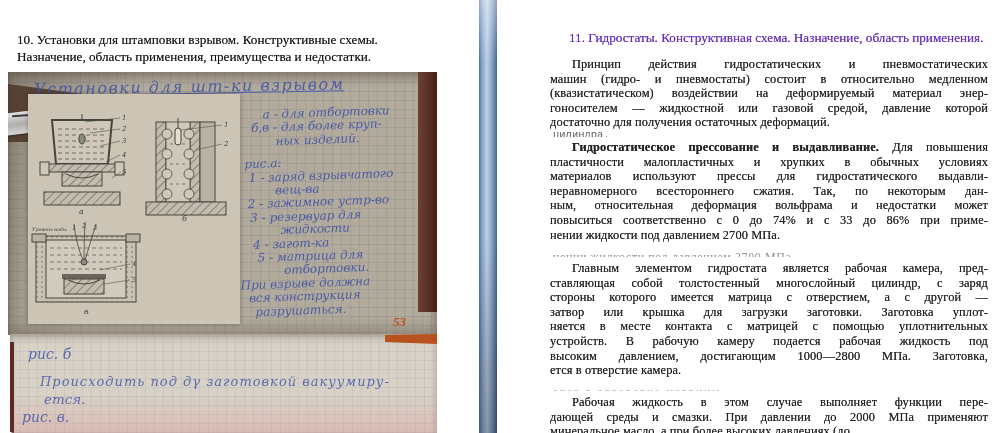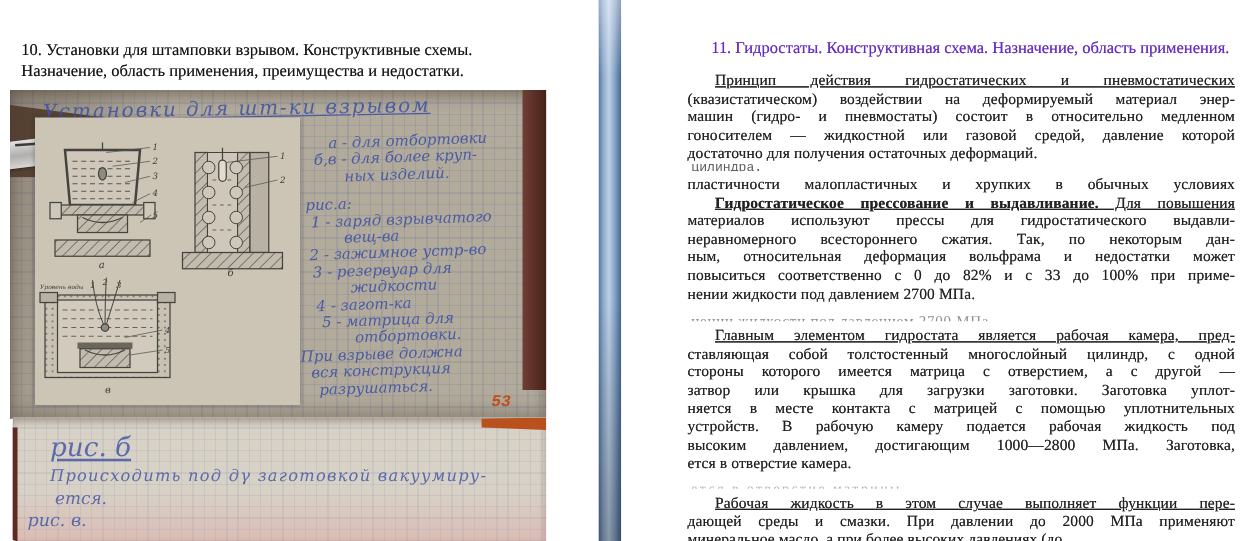--- a/index.html
+++ b/index.html
@@ -38,55 +38,55 @@
   .annot{position:absolute;left:228px;top:34px;width:204px;transform:rotate(-2deg);
          font-size:12px;line-height:13.4px;opacity:.88;}
   .annot div{white-space:nowrap;}
   .a0{margin-left:30px;}.a1{margin-left:18px;}.a2{margin-left:42px;}
   .a3{margin-left:10px;margin-top:9px;}.a4{margin-left:14px;}.a5{margin-left:40px;}
   .a6{margin-left:12px;}.a7{margin-left:14px;}.a8{margin-left:44px;}
   .a9{margin-left:16px;}.a10{margin-left:20px;}.a11{margin-left:46px;}
   .a12{margin-left:2px;}.a13{margin-left:10px;}.a14{margin-left:16px;}
   .maroon-strip{position:absolute;right:0;top:0;width:19px;height:240px;
                 background:linear-gradient(90deg,#6e4034,#482018);}
-  .pagenum{position:absolute;left:385px;top:242px;font-family:Liberation Mono, monospace;font-style:italic;
+  .pagenum{position:absolute;left:385px;top:242px;font-family:Liberation Serif, serif;font-style:italic;
            font-weight:bold;font-size:13px;color:#c05020;}
 
   
   .photo2{position:absolute;left:10px;top:334px;width:427px;height:99px;background:#d8d1c6;
           background-image:
             repeating-linear-gradient(0deg, rgba(85,105,150,.10) 0 1px, transparent 1px 9px),
             repeating-linear-gradient(90deg, rgba(85,105,150,.10) 0 1px, transparent 1px 9px);
           box-shadow:inset 0 3px 6px rgba(60,50,40,.35);overflow:hidden;}
   .photo2 .pink{position:absolute;inset:0;background:linear-gradient(180deg, rgba(225,150,150,0) 60%, rgba(221,140,140,.30) 100%);}
   .p2-left-edge{position:absolute;left:0;top:8px;width:4px;height:91px;background:#5d2a22;}
   .p2-orange{position:absolute;left:375px;top:0;width:52px;height:10px;background:#b8511d;
              clip-path:polygon(0 10%,100% 0,100% 100%,0 80%);}
   .hw2{position:absolute;opacity:.8;}
-  .h0{left:30px;top:12px;font-size:21px;text-decoration:underline;}
+  .h0{left:18px;top:12px;font-size:14px;}
   .h1{left:30px;top:40px;font-size:13px;letter-spacing:1px;white-space:nowrap;font-style:italic;}
   .h2{left:34px;top:57px;font-size:13.5px;}
   .h3{left:12px;top:75px;font-size:14px;}
 
   
   .splitter{position:absolute;left:479px;top:0;width:18px;height:433px;cursor:col-resize;
     background:
       linear-gradient(to bottom, rgba(255,255,255,.40) 0%, rgba(255,255,255,0) 14%, rgba(0,0,0,0) 55%, rgba(0,0,0,.28) 100%),
       linear-gradient(to right, #54749e 0%, #8aa6c8 18%, #bdd0e8 45%, #8aa6c8 70%, #46648e 100%);}
 
   
   .page-right{position:absolute;left:497px;top:0;width:503px;height:433px;background:#fff;overflow:hidden;}
   .rp-heading{position:absolute;left:72px;top:30px;width:440px;font-size:13.2px;color:#6d28d9;
               text-shadow:0 0 .3px rgba(0,0,0,.55);}
   .book{position:absolute;left:53px;width:438px;font-size:12.4px;line-height:14.6px;color:#222;
         text-shadow:0 0 .35px rgba(0,0,0,.65);letter-spacing:.1px;}
   .p1{top:57px;}.p2{top:140px;}.p3{top:261px;}.p4{top:395px;}
   .line{text-align:justify;text-align-last:justify;}
   .line.last{text-align-last:left;}
-  .line.ind{text-indent:22px;text-decoration:underline;}
+  .line.ind{text-indent:22px;}
   .ghost{position:absolute;left:56px;overflow:hidden;color:#333;}
   .g1{top:129px;height:8px;font-size:10.5px;opacity:.8;font-family:Liberation Mono, monospace;}
   .g2{top:250px;height:7px;width:380px;font-size:12px;letter-spacing:.6px;opacity:.55;filter:blur(.6px);}
   .g3{top:385px;height:6px;width:430px;font-size:11px;letter-spacing:2px;opacity:.4;filter:blur(.5px);}
 
   svg text{font-family:"DejaVu Serif",serif;font-style:italic;fill:#3f3f3a;}
 </style>
 </head>
 <body>
 
@@ -247,43 +247,43 @@
     </div>
   </div>
 
   <div class="splitter"></div>
 
   <div class="page-right">
     <div class="rp-heading">11. Гидростаты. Конструктивная схема. Назначение, область применения.</div>
 
     <div class="book p1">
       <div class="line ind">Принцип действия гидростатических и пневмостатических</div>
+      <div class="line">машин (гидро- и пневмостаты) состоит в относительно медленном</div>
       <div class="line">(квазистатическом) воздействии на деформируемый материал энер-</div>
-      <div class="line">машин (гидро- и пневмостаты) состоит в относительно медленном</div>
       <div class="line">гоносителем — жидкостной или газовой средой, давление которой</div>
       <div class="line last">достаточно для получения остаточных деформаций.</div>
     </div>
 
     <div class="ghost g1">цилиндра.</div>
 
     <div class="book p2">
+      <div class="line ind"><b>Гидростатическое прессование и выдавливание.</b><span> Для повышения</span></div>
       <div class="line">пластичности малопластичных и хрупких в обычных условиях</div>
-      <div class="line ind"><b>Гидростатическое прессование и выдавливание.</b><span> Для повышения</span></div>
       <div class="line">материалов используют прессы для гидростатического выдавли-</div>
       <div class="line">неравномерного всестороннего сжатия. Так, по некоторым дан-</div>
       <div class="line">ным, относительная деформация вольфрама и недостатки может</div>
-      <div class="line">повыситься соответственно с 0 до 82% и с 33 до 100% при приме-</div>
+      <div class="line">повыситься соответственно с 0 до 74% и с 33 до 86% при приме-</div>
       <div class="line last">нении жидкости под давлением 2700 МПа.</div>
     </div>
 
     <div class="ghost g2">нении жидкости под давлением 2700 МПа</div>
 
     <div class="book p3">
       <div class="line ind">Главным элементом гидростата является рабочая камера, пред-</div>
-      <div class="line">ставляющая собой толстостенный многослойный цилиндр, с одной</div>
+      <div class="line">ставляющая собой толстостенный многослойный цилиндр, с заряд</div>
       <div class="line">стороны которого имеется матрица с отверстием, а с другой —</div>
       <div class="line">затвор или крышка для загрузки заготовки. Заготовка уплот-</div>
       <div class="line">няется в месте контакта с матрицей с помощью уплотнительных</div>
       <div class="line">устройств. В рабочую камеру подается рабочая жидкость под</div>
       <div class="line">высоким давлением, достигающим 1000—2800 МПа. Заготовка,</div>
       <div class="line last">ется в отверстие камера.</div>
     </div>
 
     <div class="ghost g3">ется в отверстие матрицы</div>
 

